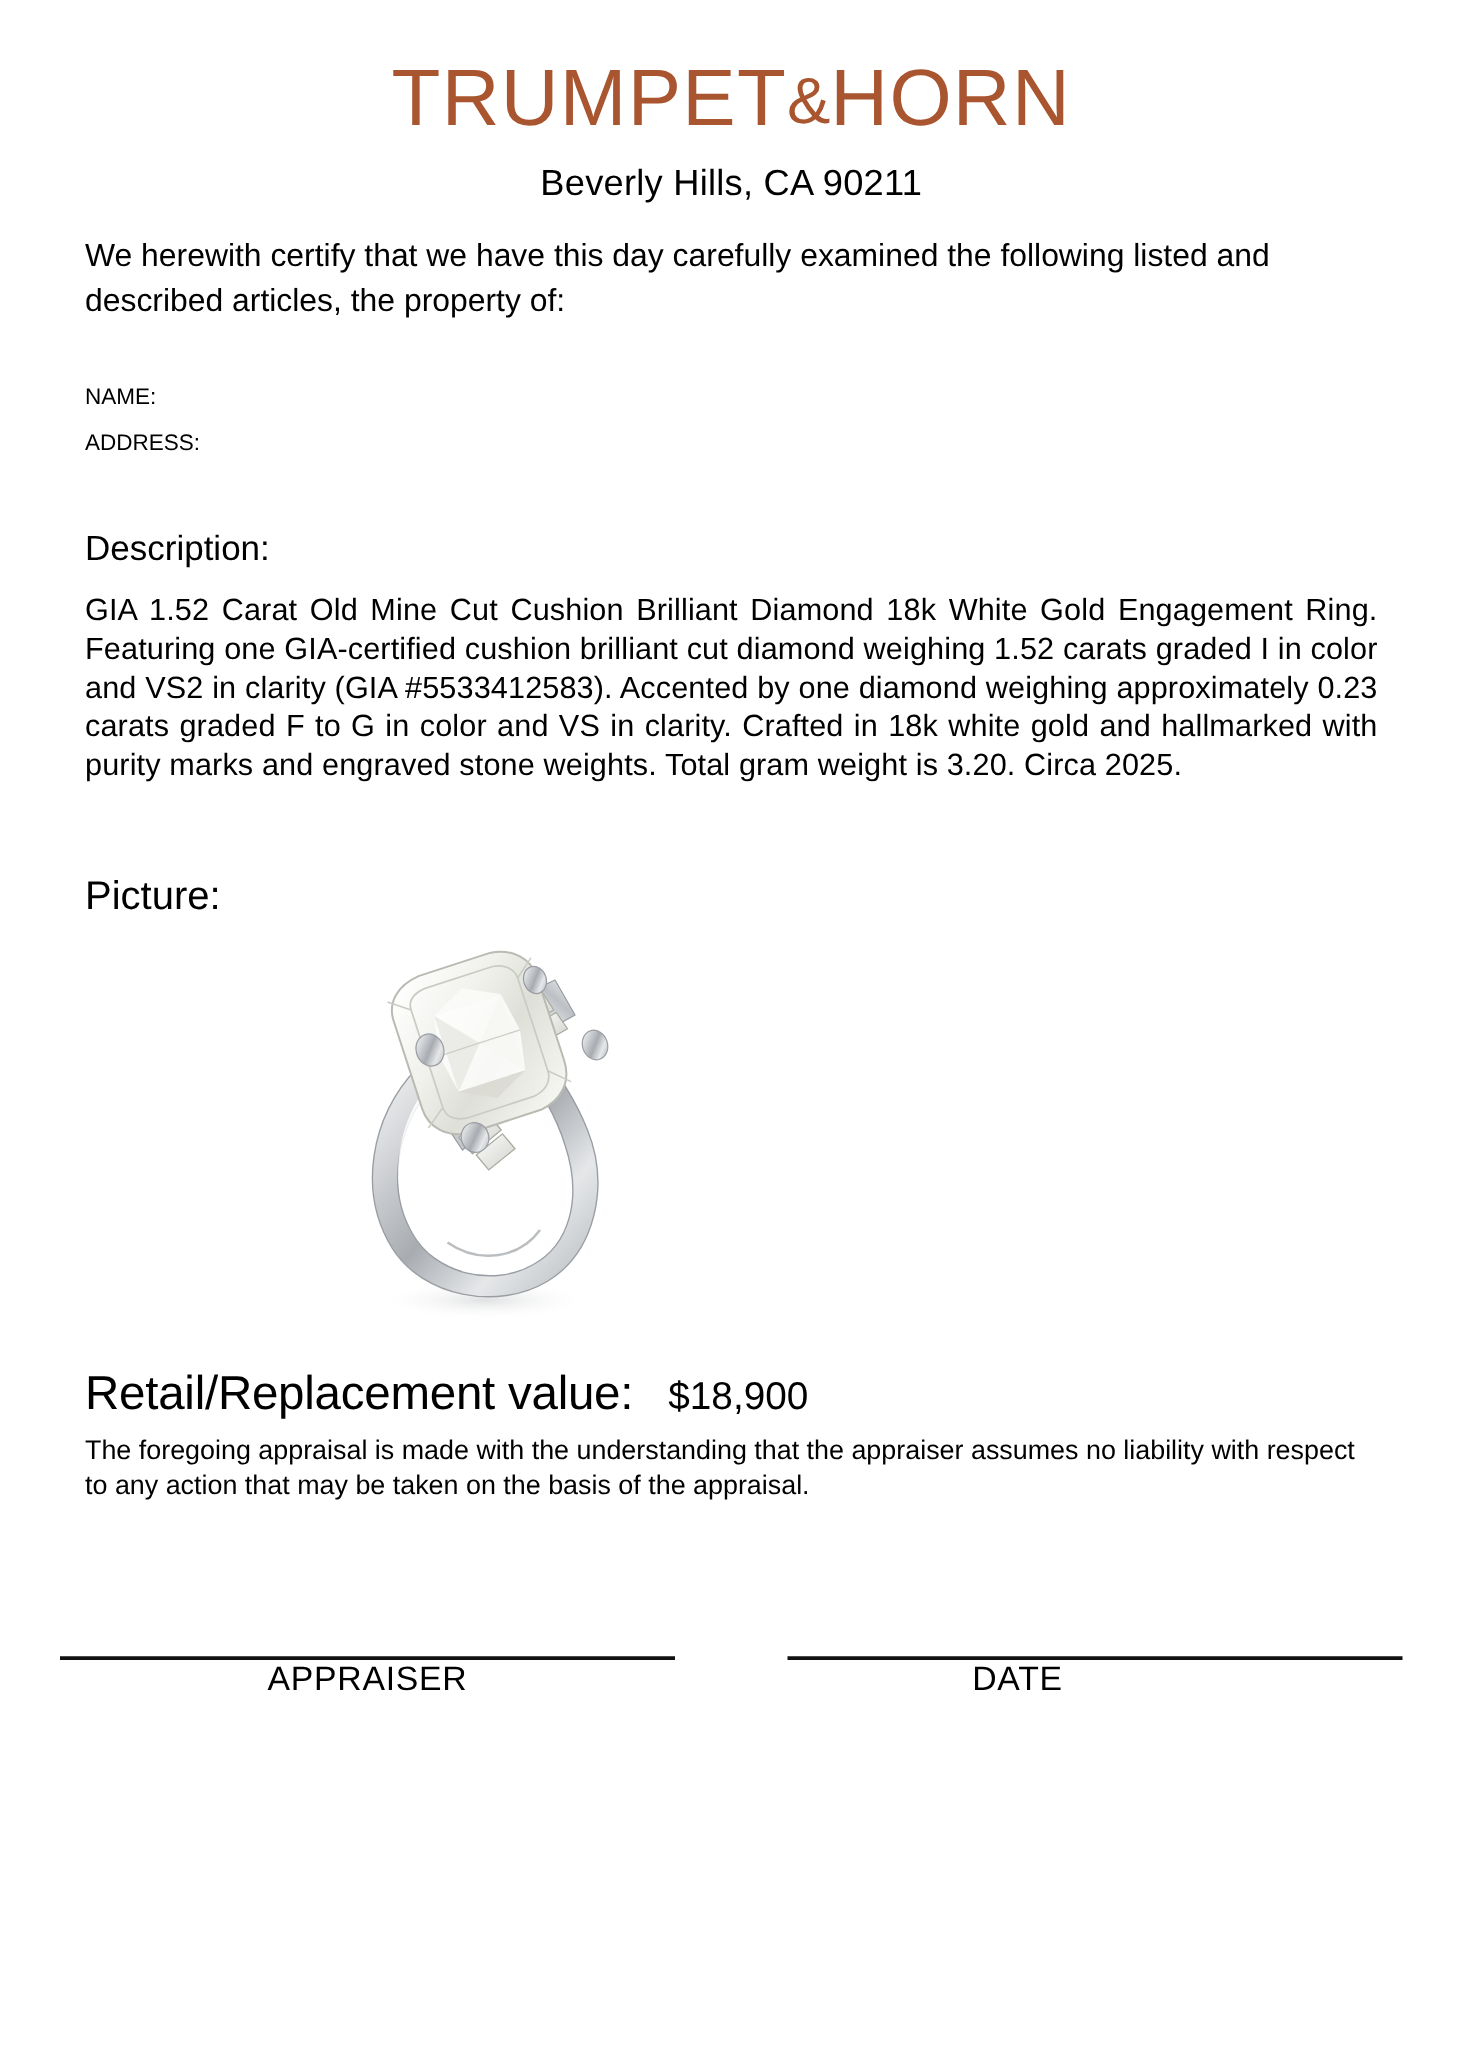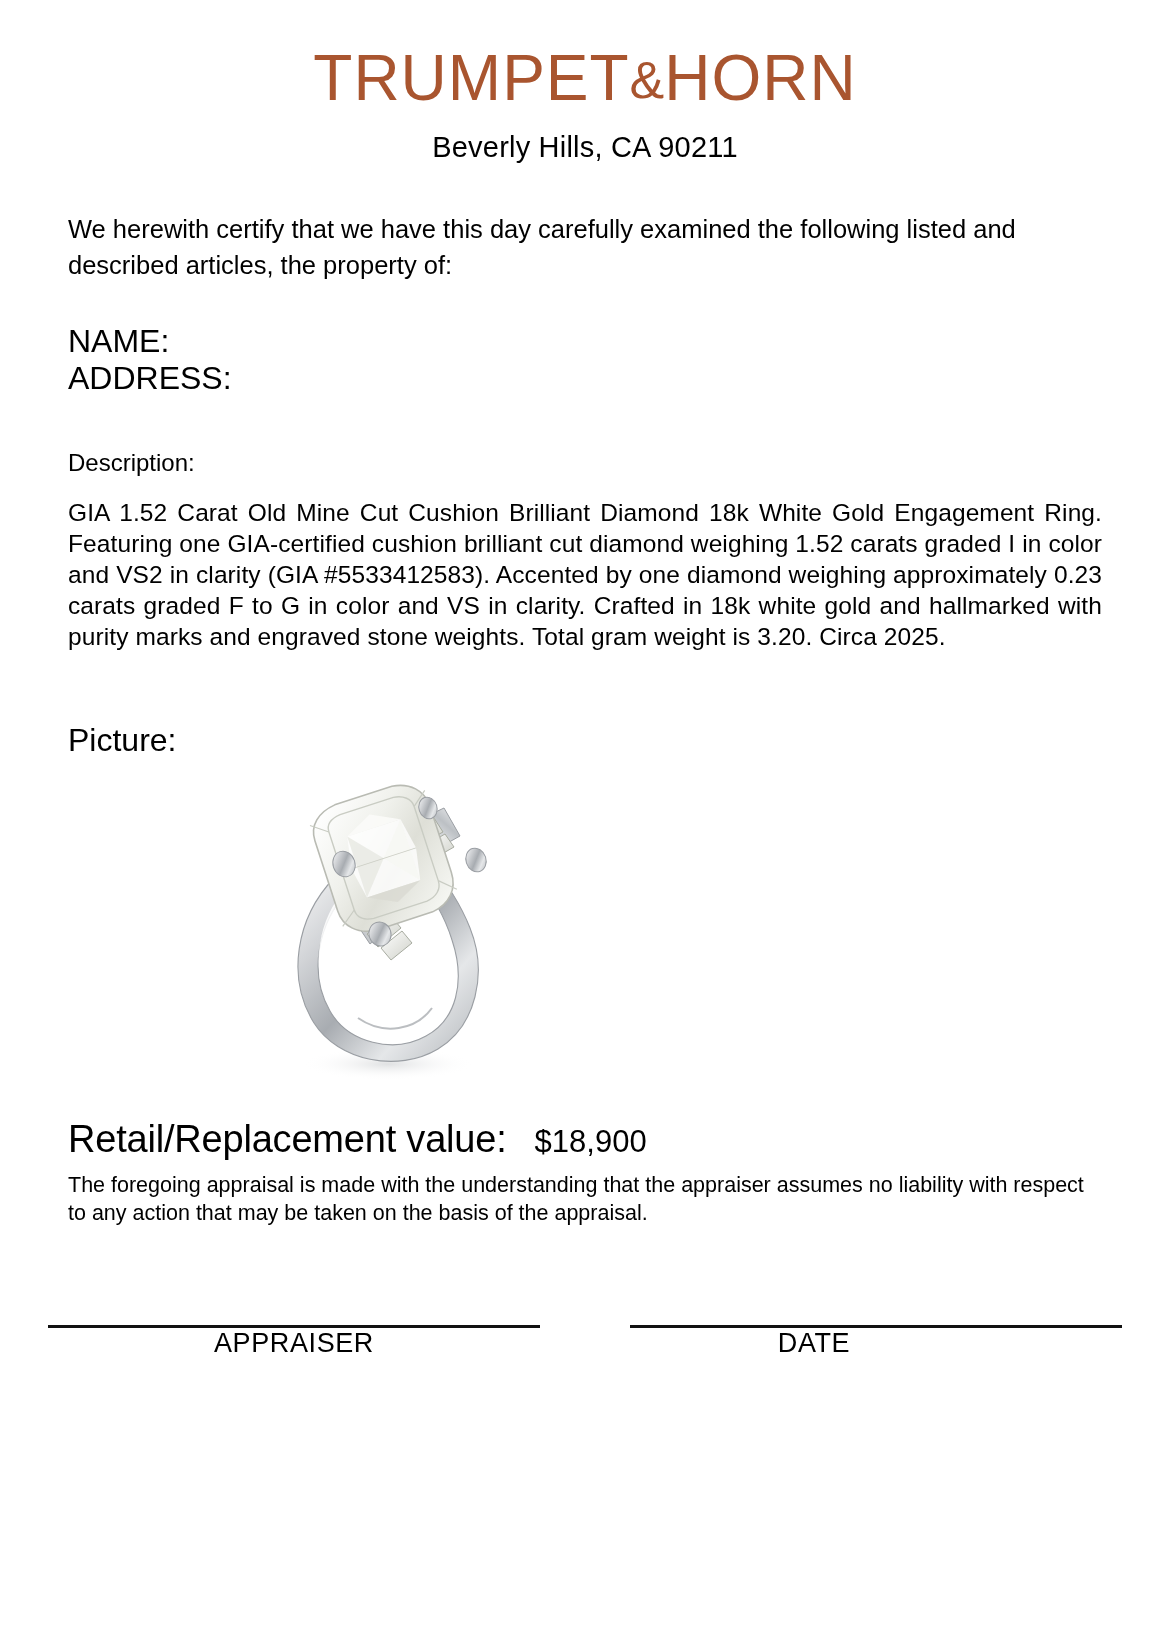--- a/index.html
+++ b/index.html
@@ -49,37 +49,37 @@
   }
   .addr-line {
     font-size: 29px;
     line-height: 38px;
     color: #000;
     letter-spacing: 0.2px;
   }
 
   
   .certify {
-    margin-top: 45px;
+    margin-top: 21px;
     font-size: 25.5px;
     line-height: 36px;
     text-align: left;
   }
 
   .field-block {
     margin-top: 40px;
   }
   .field-line {
-    font-size: 32px;
+    font-size: 18px;
     line-height: 37px;
   }
 
   
   .section-head {
-    font-size: 24px;
+    font-size: 28px;
     line-height: 40px;
     margin-top: 46px;
     margin-bottom: 14px;
   }
   .desc-body {
     font-size: 24.5px;
     line-height: 31px;
     text-align: justify;
     text-justify: inter-word;
     letter-spacing: 0.1px;

